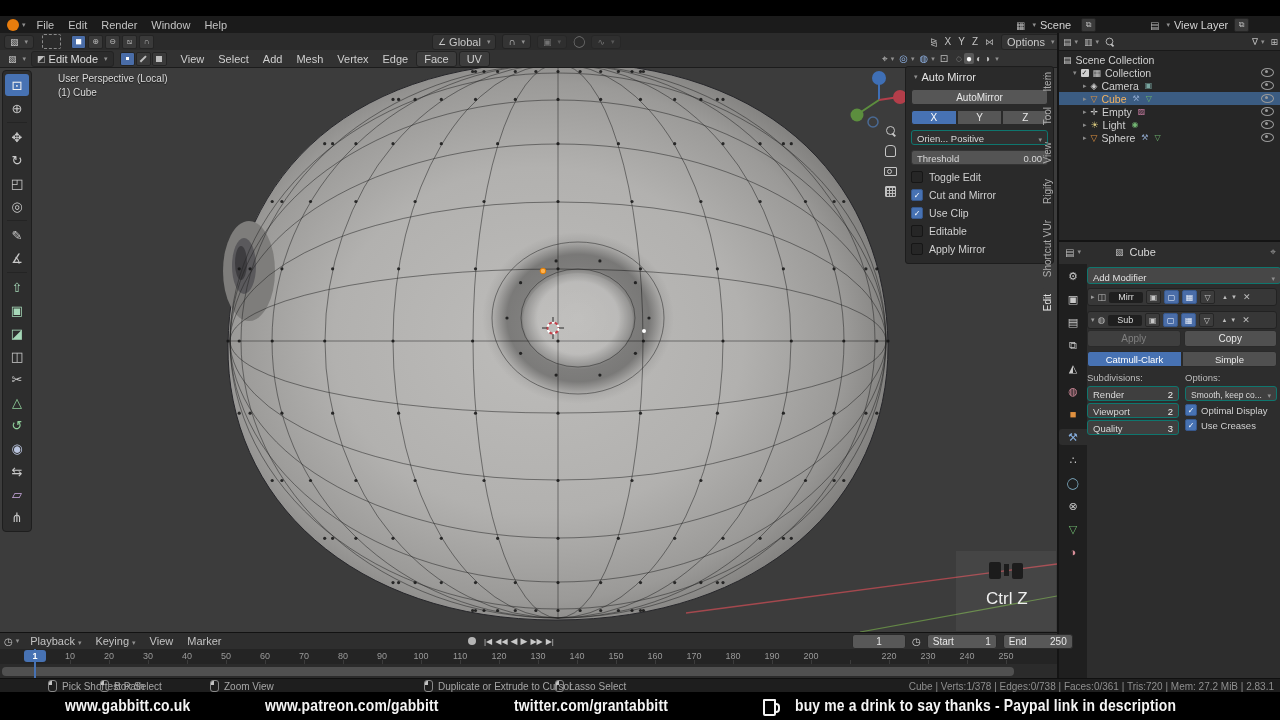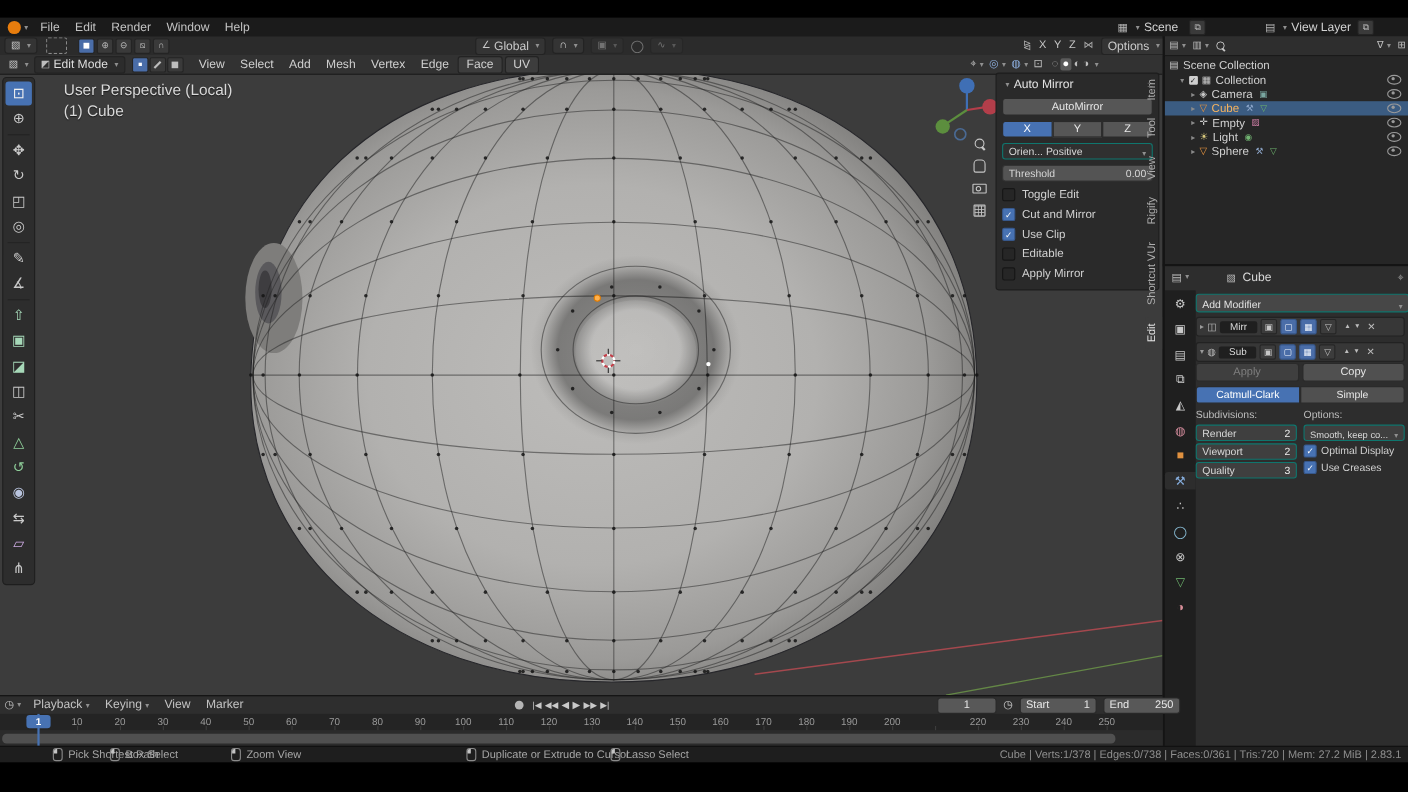--- a/index.html
+++ b/index.html
@@ -416,21 +416,21 @@
         <div class="toolbtn" style="color: rgb(201, 201, 201); margin: 1px auto;">◫</div>
         <div class="toolbtn" style="color: rgb(201, 201, 201); margin: 1px auto;">✂</div>
         <div class="toolbtn" style="color: rgb(143, 207, 154); margin: 1px auto;">△</div>
         <div class="toolbtn" style="color: rgb(143, 207, 154); margin: 1px auto;">↺</div>
         <div class="toolbtn" style="color: rgb(185, 196, 222); margin: 1px auto;">◉</div>
         <div class="toolbtn" style="color: rgb(201, 201, 201); margin: 1px auto;">⇆</div>
         <div class="toolbtn" style="color: rgb(203, 169, 224); margin: 1px auto;">▱</div>
         <div class="toolbtn" style="color: rgb(201, 201, 201); margin: 1px auto;">⋔</div>
       </div>
 
-    <div class="abs" style="left:58px;top:23px;font-size:14px;color:#d9d9d9;text-shadow:0 1px 1px rgba(0,0,0,.6)">
+    <div class="abs" style="left:58px;top:23px;font-size:10px;color:#d9d9d9;text-shadow:0 1px 1px rgba(0,0,0,.6)">
       <div>User Perspective (Local)</div>
       <div style="margin-top:3px">(1) Cube</div>
     </div>
 
     <svg class="abs" width="60" height="60" style="left:849px;top:20px">
       <line x1="30" y1="30" x2="30" y2="9" stroke="#3f6fb5" stroke-width="2"></line>
       <line x1="30" y1="30" x2="50" y2="27" stroke="#b33e4a" stroke-width="2"></line>
       <line x1="30" y1="30" x2="9" y2="44" stroke="#5c8e3e" stroke-width="2"></line>
       <circle cx="30" cy="8" r="7" fill="#3f6fb5"></circle>
       <circle cx="51" cy="27" r="7" fill="#b33e4a"></circle>
@@ -493,20 +493,26 @@
 
     <div class="abs" id="ntabs" style="left:1041px;top:14px;width:16px;display:flex;flex-direction:column">
         <div class="vtab">Item</div>
         <div class="vtab">Tool</div>
         <div class="vtab">View</div>
         <div class="vtab">Rigify</div>
         <div class="vtab">Shortcut VUr</div>
         <div class="vtab active">Edit</div>
       </div>
 
+    <div class="abs" style="left:956px;top:501px;width:100px;height:80px;background:rgba(255,255,255,.05)">
+      <span class="abs" style="left:33px;top:11px;width:12px;height:17px;background:#1c1c1c;border-radius:2px"></span>
+      <span class="abs" style="left:48px;top:13px;width:5px;height:12px;background:#1c1c1c"></span>
+      <span class="abs" style="left:56px;top:12px;width:11px;height:16px;background:#1c1c1c;border-radius:2px"></span>
+      <div class="abs" style="left:30px;top:38px;font-size:17px;color:#f0f0f0">Ctrl Z</div>
+    </div>
   </div>
 
   <div class="abs" id="outliner" style="left:1057px;top:33px;width:223px;height:207px;background:#262626;border-left:2px solid #141414">
     <div class="row" style="height:17px;background:#2e2e2e;border-bottom:1px solid #191919;padding:0 4px;gap:6px">
       <span class="row">
           <span style="font-size:9px;color:#bdbdbd">▤</span>
           <span class="chev">▾</span>
         </span>
       <span class="row">
           <span style="font-size:9px;color:#bdbdbd">▥</span>
@@ -792,13 +798,20 @@
         </span>
         <span class="hint" style="position: absolute; left: 555px; top: 1px;">
           <span class="mouse"></span>
           <span>Lasso Select</span>
         </span>
       </div>
     <span style="flex:1"></span>
     <span style="font-size:10px;color:#8f8f8f;margin-right:6px;white-space:nowrap">Cube | Verts:1/378 | Edges:0/738 | Faces:0/361 | Tris:720 | Mem: 27.2 MiB | 2.83.1</span>
   </div>
 
+  <div class="abs" id="banner" style="left:0;top:692px;width:1280px;height:28px;background:#000">
+    <span class="bnr abs" id="bnr-0" style="left:65px;top:4px">www.gabbitt.co.uk</span>
+    <span class="bnr abs" id="bnr-1" style="left:265px;top:4px">www.patreon.com/gabbitt</span>
+    <span class="bnr abs" id="bnr-2" style="left:514px;top:4px">twitter.com/grantabbitt</span>
+    <span class="beer abs" style="left:763px;top:7px"></span>
+    <span class="bnr abs" id="bnr-msg" style="left:795px;top:4px">buy me a drink to say thanks - Paypal link in description</span>
+  </div>
 </div>
 
 </body></html>

